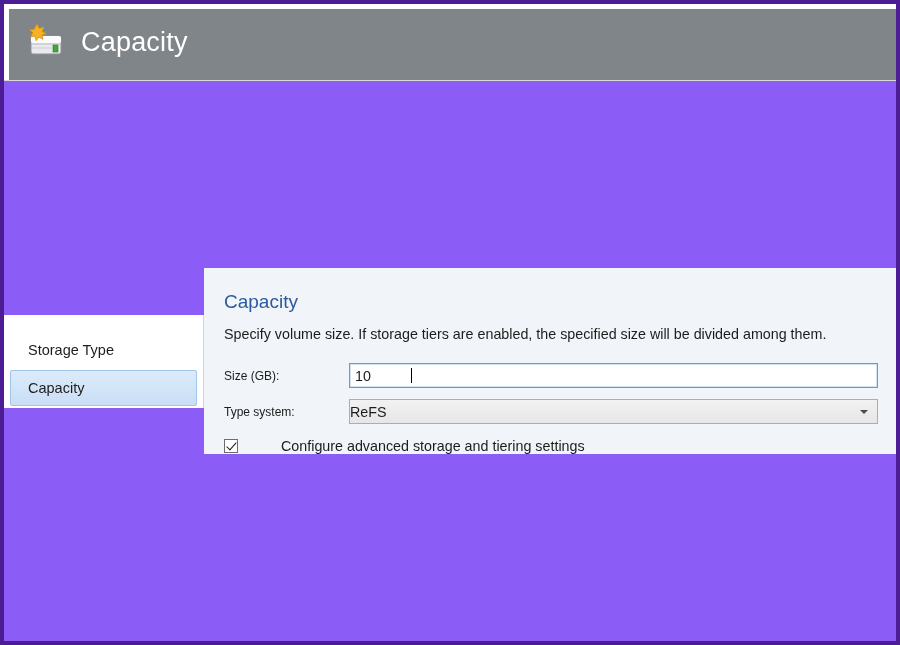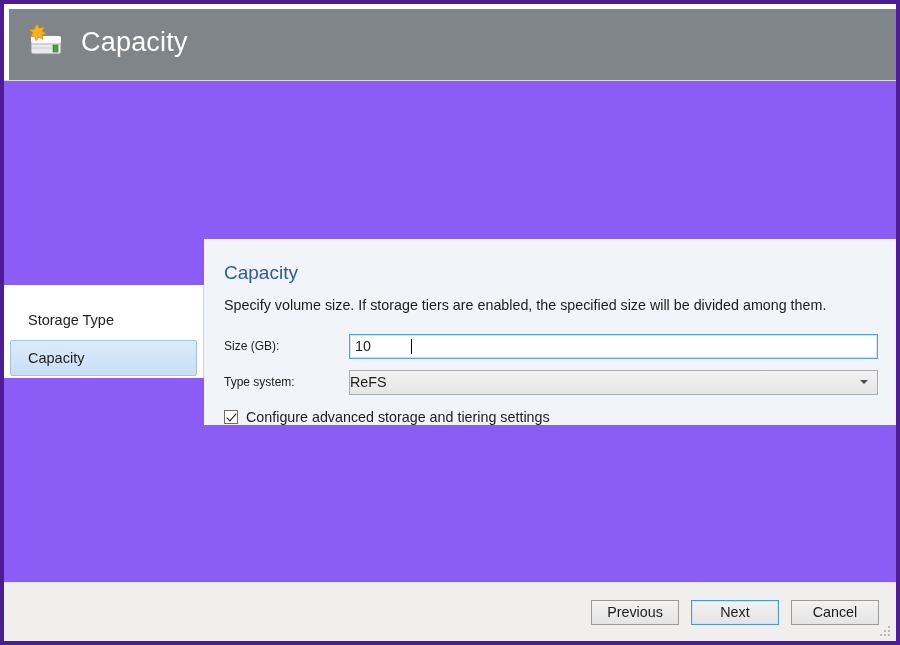--- a/index.html
+++ b/index.html
@@ -186,20 +186,21 @@
     width: 0; height: 0;
     border-left: 4px solid transparent;
     border-right: 4px solid transparent;
     border-top: 4px solid #4a4a4a;
   }
 
   .check-row {
     display: flex;
     align-items: center;
     margin-top: 14px;
+    gap: 35px;
   }
   .checkbox {
     width: 14px;
     height: 14px;
     box-sizing: border-box;
     background: #ffffff;
     border: 1px solid #6d6d6d;
     margin-right: 8px;
     position: relative;
     flex: 0 0 14px;
@@ -316,29 +317,14 @@
 
 
       <div class="check-row">
         <span class="checkbox"></span>
         <span class="check-label">Configure advanced storage and tiering settings</span>
       </div>
 
     </div>
   </div>
 
-  <div id="footer">
-    <div class="btn">Previous</div>
-    <div class="btn default">Next</div>
-    <div class="btn">Cancel</div>
-    <svg class="grip" viewBox="0 0 13 13" xmlns="http://www.w3.org/2000/svg">
-      <g fill="#b9b9b9">
-        <rect x="9" y="1" width="2" height="2"></rect>
-        <rect x="5" y="5" width="2" height="2"></rect>
-          <rect x="9" y="5" width="2" height="2"></rect>
-        <rect x="1" y="9" width="2" height="2"></rect>
-          <rect x="5" y="9" width="2" height="2"></rect>
-          <rect x="9" y="9" width="2" height="2"></rect>
-      </g>
-    </svg>
-  </div>
 
 </div>
 
 </body></html>

